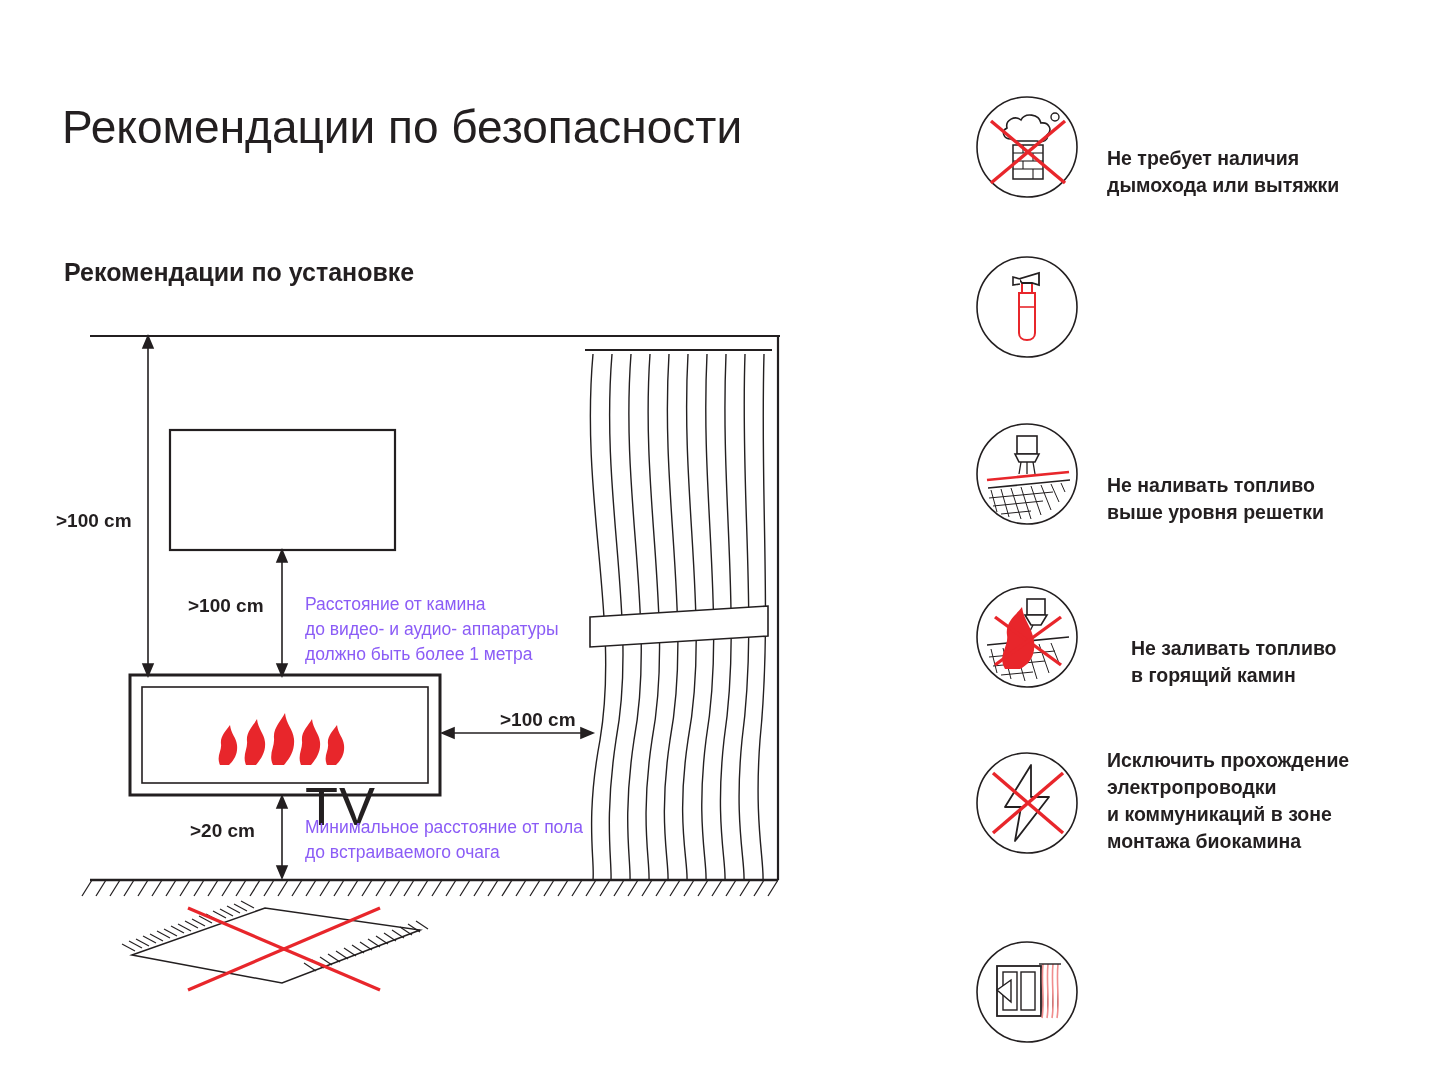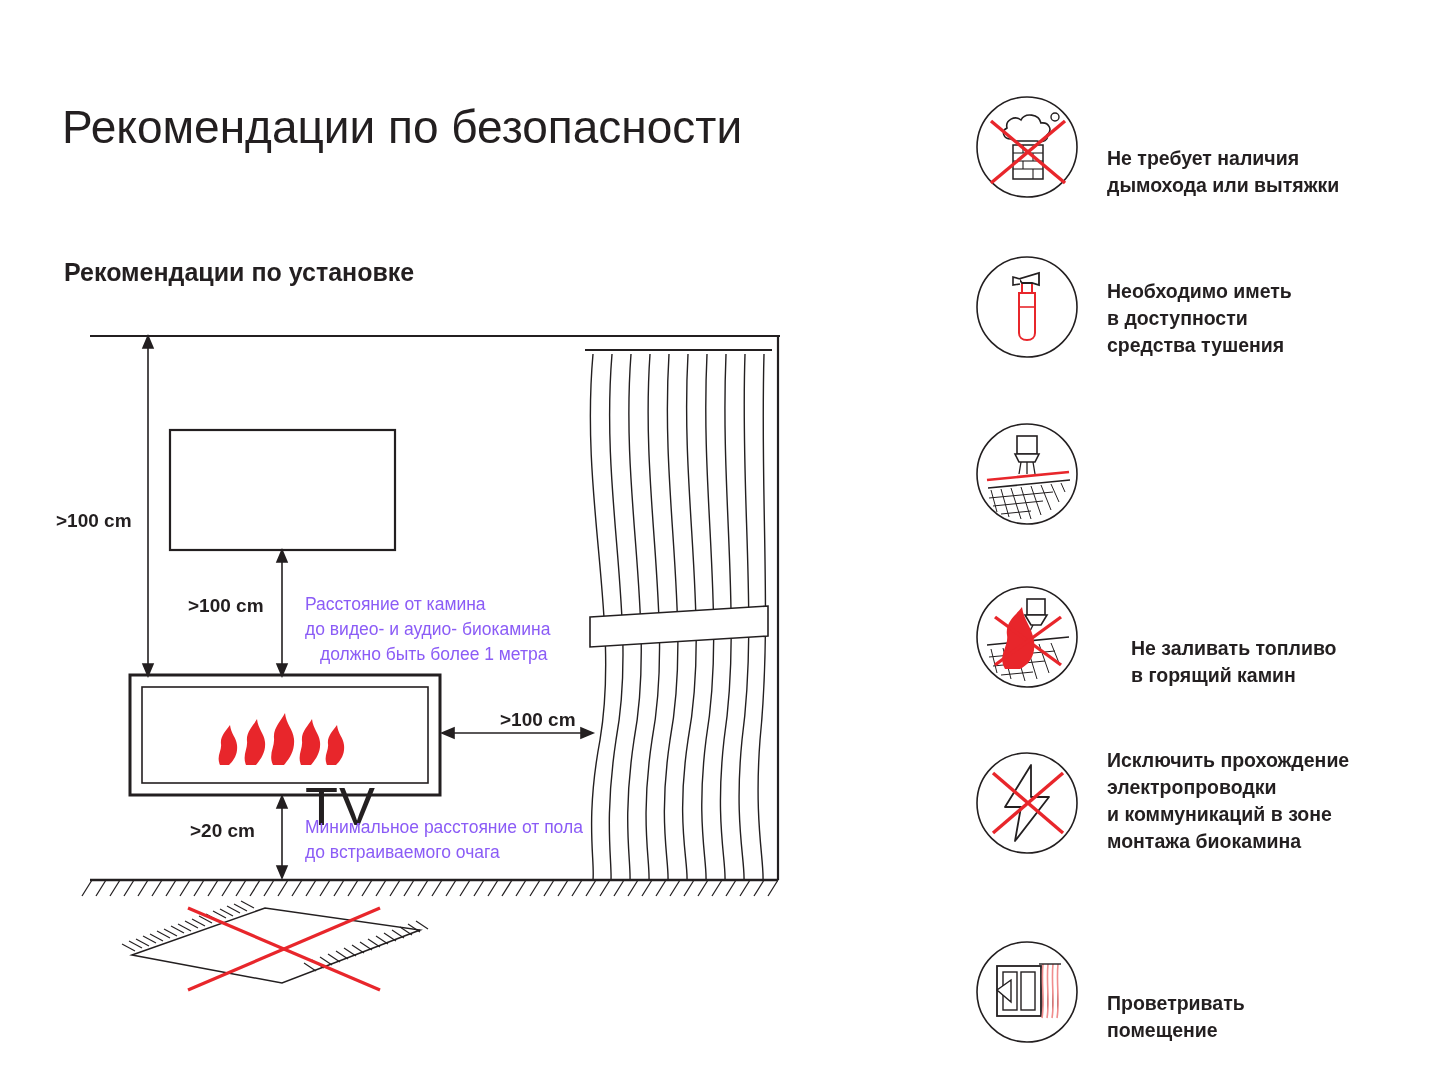--- a/index.html
+++ b/index.html
@@ -268,22 +268,22 @@
     </svg>
 
     <div id="tv-label">TV</div>
 
     <div class="label" style="left:-4px; top:190px;">&gt;100 cm</div>
     <div class="label" style="left:128px; top:275px;">&gt;100 cm</div>
     <div class="label" style="left:440px; top:389px;">&gt;100 cm</div>
     <div class="label" style="left:130px; top:500px;text-align:right;">&gt;20 cm</div>
 
     <div class="note" style="left:245px; top:272px;">Расстояние от камина</div>
-    <div class="note" style="left:245px; top:297px;">до видео- и аудио- биокамина</div>
-    <div class="note" style="left:260px; top:322px;text-align:right;">должно быть более 1 метра</div>
+    <div class="note" style="left:245px; top:297px;">до видео- и аудио- аппаратуры</div>
+    <div class="note" style="left:245px; top:322px;text-align:right;">должно быть более 1 метра</div>
 
     <div class="note" style="left:245px; top:495px;">Минимальное расстояние от пола</div>
     <div class="note" style="left:245px; top:520px;">до встраиваемого очага</div>
   </div>
 
   <div id="icon-list">
 
     <div class="icon-row" style="top:0px;">
       <div class="icon-circle">
         <svg width="104" height="104" viewBox="0 0 104 104" xmlns="http://www.w3.org/2000/svg">
@@ -312,23 +312,20 @@
       <div class="icon-circle">
         <svg width="104" height="104" viewBox="0 0 104 104" xmlns="http://www.w3.org/2000/svg">
           <circle cx="52" cy="52" r="50" fill="#ffffff" stroke="#231f20" stroke-width="1.6"></circle>
           <path d="M44 38 L44 78 C44 82 47 85 52 85 C57 85 60 82 60 78 L60 38 Z" fill="#ffffff" stroke="#e8262b" stroke-width="2"></path>
           <rect x="47" y="28" width="10" height="10" fill="#ffffff" stroke="#e8262b" stroke-width="2"></rect>
           <path d="M47 28 L44 24 L64 18 L64 30 L57 28 Z" fill="#ffffff" stroke="#231f20" stroke-width="1.8"></path>
           <path d="M45 24 L38 22 L38 30 L45 29" fill="#ffffff" stroke="#231f20" stroke-width="1.6"></path>
           <line x1="44" y1="52" x2="60" y2="52" stroke="#e8262b" stroke-width="1.6"></line>
         </svg>
       </div>
-      <div class="icon-text">Необходимо иметь
-в доступности
-средства тушения</div>
     </div>
 
     <div class="icon-row" style="top:327px;">
       <div class="icon-circle">
         <svg width="104" height="104" viewBox="0 0 104 104" xmlns="http://www.w3.org/2000/svg">
           <circle cx="52" cy="52" r="50" fill="#ffffff" stroke="#231f20" stroke-width="1.6"></circle>
           <rect x="42" y="14" width="20" height="18" fill="#ffffff" stroke="#231f20" stroke-width="1.6"></rect>
           <path d="M40 32 L64 32 L60 40 L44 40 Z" fill="#ffffff" stroke="#231f20" stroke-width="1.6"></path>
           <g stroke="#231f20" stroke-width="1.3">
             <line x1="46" y1="40" x2="44" y2="52"></line>
@@ -345,20 +342,22 @@
             <line x1="56" y1="64" x2="66" y2="93"></line>
               <line x1="66" y1="63" x2="76" y2="88"></line>
             <line x1="76" y1="62" x2="84" y2="80"></line>
               <line x1="86" y1="61" x2="90" y2="70"></line>
             <line x1="14" y1="76" x2="78" y2="70"></line>
               <line x1="18" y1="84" x2="68" y2="79"></line>
             <line x1="26" y1="92" x2="56" y2="89"></line>
           </g>
         </svg>
       </div>
+      <div class="icon-text">Не наливать топливо
+выше уровня решетки</div>
     </div>
 
     <div class="icon-row" style="top:490px;gap:24px;">
       <div class="icon-circle">
         <svg width="104" height="104" viewBox="0 0 104 104" xmlns="http://www.w3.org/2000/svg">
           <circle cx="52" cy="52" r="50" fill="#ffffff" stroke="#231f20" stroke-width="1.6"></circle>
           <rect x="52" y="14" width="18" height="16" fill="#ffffff" stroke="#231f20" stroke-width="1.6"></rect>
           <path d="M50 30 L72 30 L66 40 L56 40 Z" fill="#ffffff" stroke="#231f20" stroke-width="1.6"></path>
           <path d="M58 40 L52 52" stroke="#231f20" stroke-width="1.4"></path>
           <line x1="12" y1="60" x2="94" y2="52" stroke="#231f20" stroke-width="1.6"></line>
@@ -407,18 +406,16 @@
           <path d="M36 40 L22 50 L36 62 Z" fill="#ffffff" stroke="#231f20" stroke-width="1.4"></path>
           <g stroke="#f08c8c" stroke-width="1.6">
             <path d="M68 24 C66 44 70 60 67 78"></path>
             <path d="M73 24 C71 44 75 60 72 78"></path>
             <path d="M78 24 C76 44 80 60 77 78"></path>
             <path d="M83 24 C81 44 85 60 82 78"></path>
           </g>
           <line x1="64" y1="24" x2="86" y2="24" stroke="#231f20" stroke-width="1.4"></line>
         </svg>
       </div>
-      <div class="icon-text">Проветривать
-помещение</div>
     </div>
 
   </div>
 </div>
 
 </body></html>

